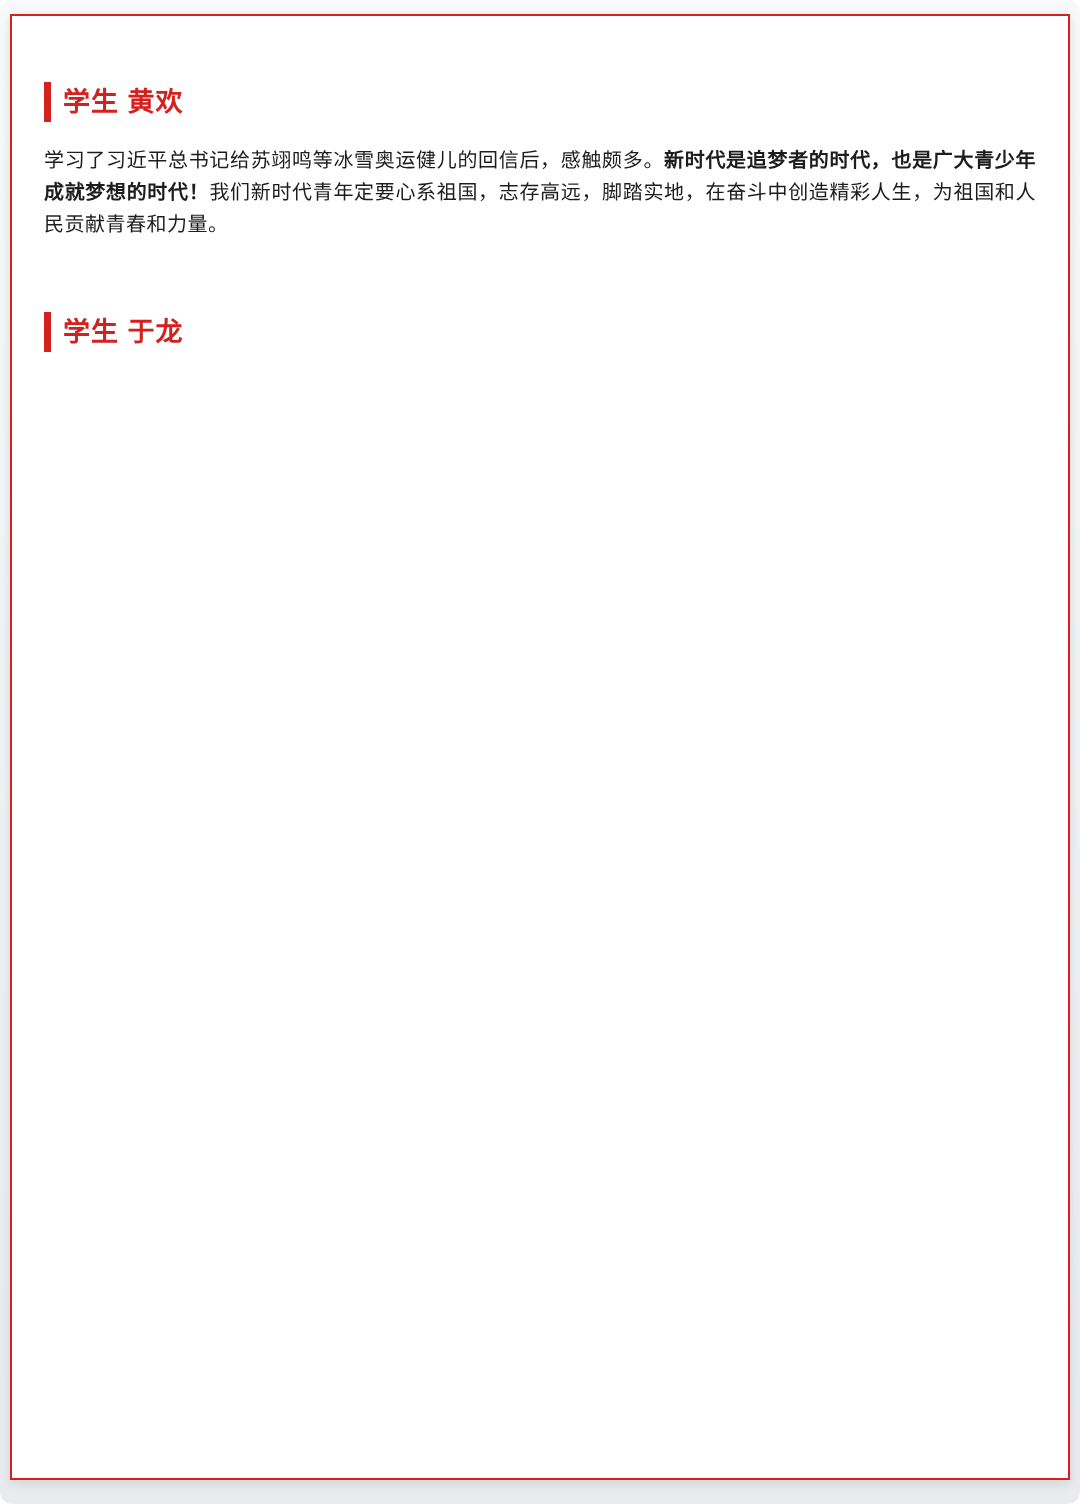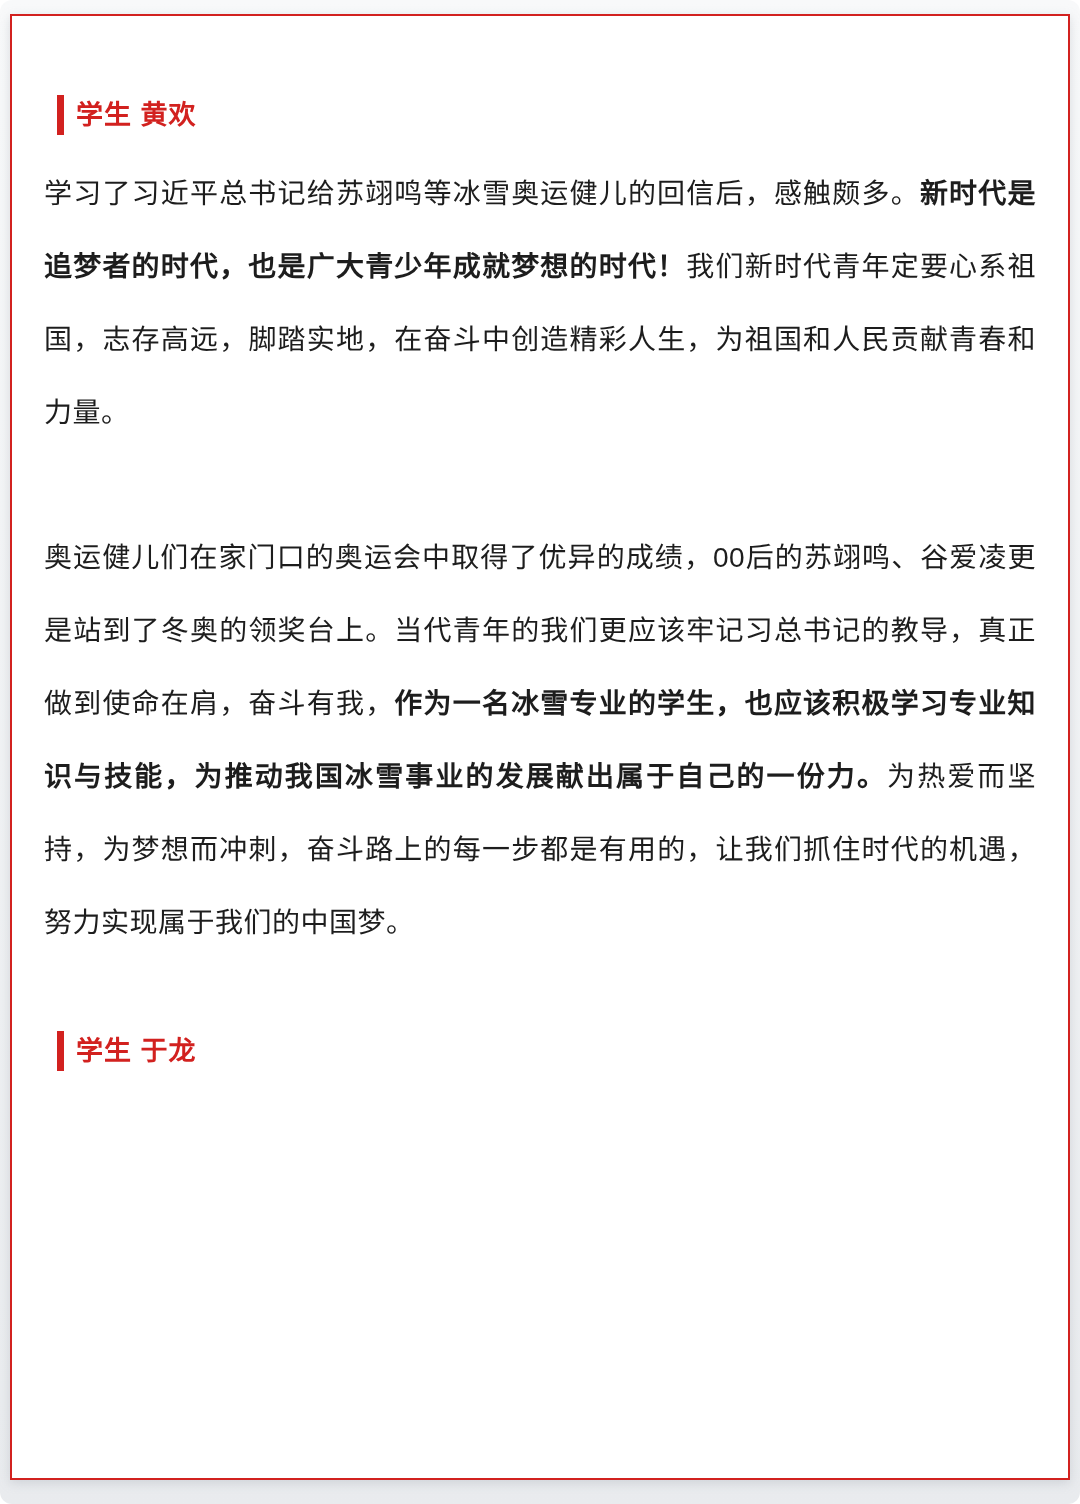--- a/index.html
+++ b/index.html
@@ -33,43 +33,43 @@
     box-shadow: 0 3px 10px rgba(140, 146, 158, 0.28);
     padding: 66px 32px 0 32px;
   }
   section.student-section {
     margin: 0;
     padding: 0;
   }
   .section-heading {
     display: flex;
     align-items: center;
-    margin: 13px;
+    margin: 0;
     height: 40px;
   }
   .accent-bar {
     display: inline-block;
     width: 7px;
     height: 40px;
     background: var(--accent, #d2211f);
     margin-right: 12px;
     flex: 0 0 auto;
   }
   .heading-text {
     color: var(--accent, #d2211f);
     font-size: 27px;
     font-weight: 700;
     letter-spacing: 1px;
     line-height: 40px;
     white-space: nowrap;
   }
   p.student-quote {
     margin: 22px 0 72px 0;
-    font-size: 28px;
-    line-height: 73px;
+    font-size: 20px;
+    line-height: 32px;
     letter-spacing: 0.5px;
     color: var(--text, #1d1d1d);
     text-align: justify;
     text-justify: inter-ideograph;
     word-break: break-all;
   }
   section.student-section:last-child p.student-quote {
     margin-bottom: 0;
   }
   p.student-quote strong {
@@ -85,21 +85,20 @@
 
     <section class="student-section">
       <h2 class="section-heading">
         <span class="accent-bar"></span>
         <span class="heading-text">学生 黄欢</span>
       </h2>
       <p class="student-quote"><span>学习了习近平总书记给苏翊鸣等冰雪奥运健儿的回信后，感触颇多。</span><strong>新时代是追梦者的时代，也是广大青少年成就梦想的时代！</strong><span>我们新时代青年定要心系祖国，志存高远，脚踏实地，在奋斗中创造精彩人生，为祖国和人民贡献青春和力量。</span></p>
     </section>
 
     <section class="student-section">
-      <p class="student-quote"><span>奥运健儿们在家门口的奥运会中取得了优异的成绩，00后的苏翊鸣、谷爱凌更是站到了冬奥的领奖台上。当代青年的我们更应该牢记习总书记的教导，真正做到使命在肩，奋斗有我，</span><strong>作为一名冰雪专业的学生，也应该积极学习专业知识与技能，为推动我国冰雪事业的发展献出属于自己的一份力。</strong><span>为热爱而坚持，为梦想而冲刺，奋斗路上的每一步都是有用的，让我们抓住时代的机遇，努力实现属于我们的中国梦。</span></p>
     </section>
 
 
     <section class="student-section">
       <h2 class="section-heading">
         <span class="accent-bar"></span>
         <span class="heading-text">学生 于龙</span>
       </h2>
     </section>
 

